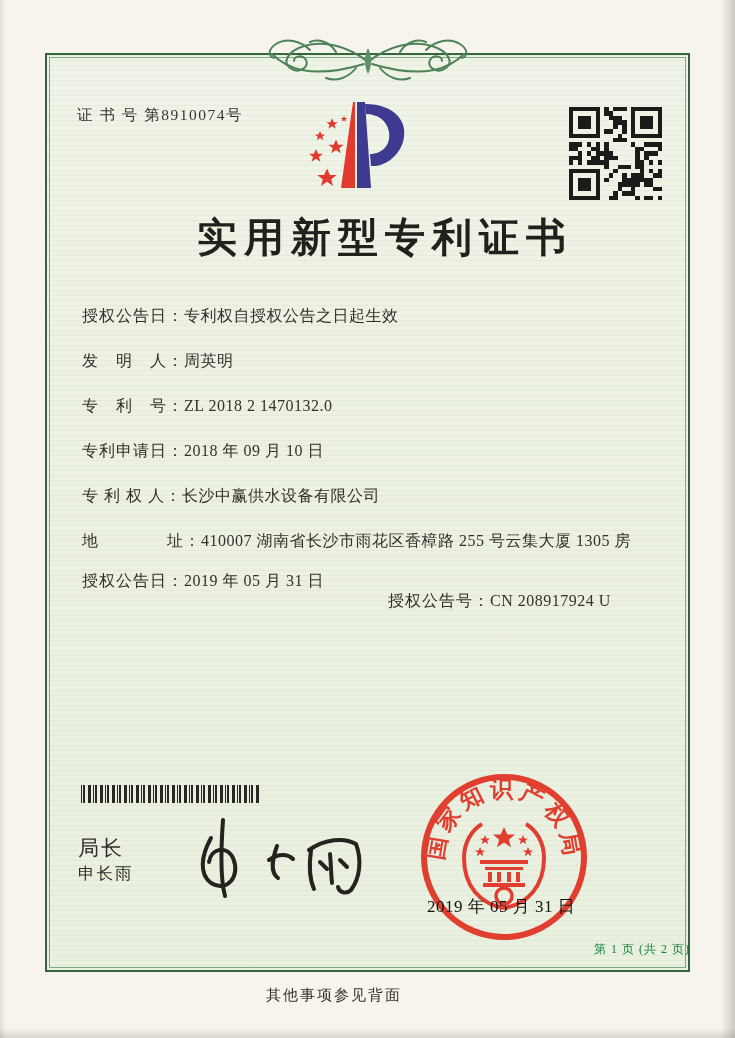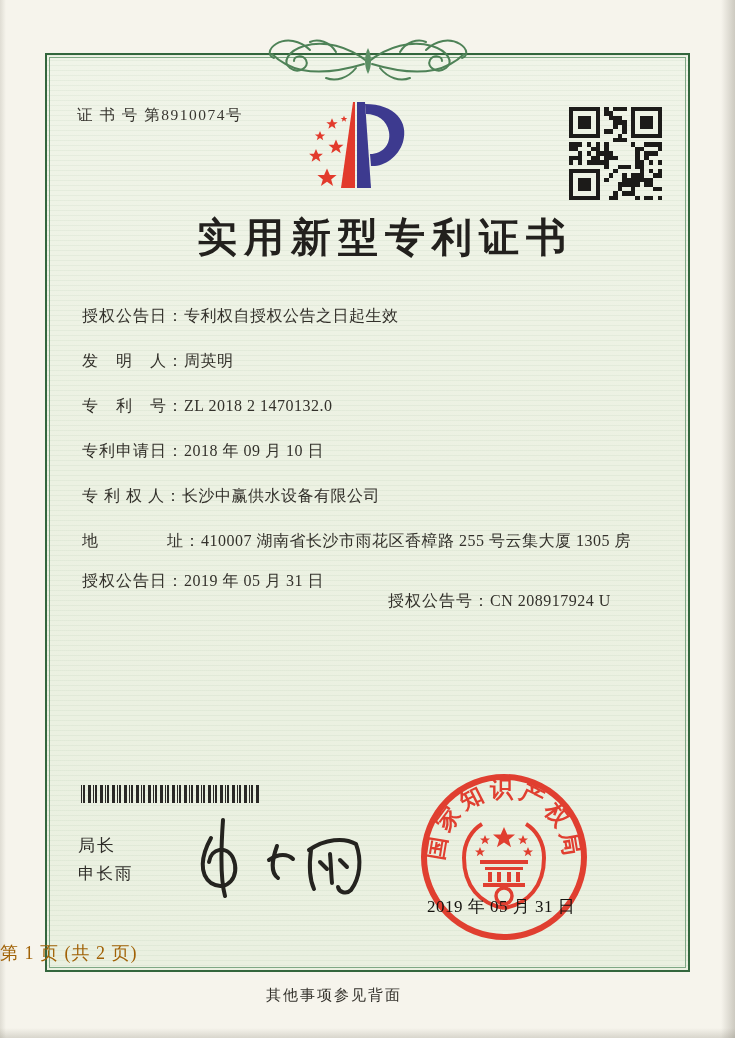--- a/index.html
+++ b/index.html
@@ -36,26 +36,26 @@
     left:0; right:0; top:210px; text-align:center;
     font-size:40px; font-weight:bold; letter-spacing:7px; color:#22201d;margin-left:35px;
   }
   .field-row { left:82px; font-size:16px; color:#33312b; white-space:nowrap; }
   .field-row .lbl { letter-spacing:1px; }
   .field-row .val { letter-spacing:0.5px; }
   #grant-no { left:388px; top:571px; font-size:16px; white-space:nowrap;margin-top:20px; }
   #paragraphs { left:66px; top:601px; width:606px; font-size:15px; line-height:23.5px; color:#33312b; }
   #paragraphs p { text-indent:2em; text-align:justify; }
   #barcode { left:81px; top:785px; width:178px; height:18px; }
-  #signer-title { left:78px; top:834px; font-size:17px; letter-spacing:2px; }
+  #signer-title { left:78px; top:834px; font-size:21px; letter-spacing:2px; }
   #signer-name { left:78px; top:863px; font-size:16.5px; letter-spacing:2px; }
   #signature { left:183px; top:810px; }
   #seal { left:415px; top:768px; }
   #seal-date { left:427px; top:895px; font-size:17px; color:#14130f; letter-spacing:0.5px; font-family:"Liberation Serif",serif; }
-  #page-info { left:0; right:45px; top:941px; text-align:left; font-size:18px; color:#a16207; letter-spacing:1px; }
+  #page-info { left:0; right:45px; top:941px; text-align:right; font-size:12px; color:#15803d; letter-spacing:1px; }
   #back-note { left:266px; top:986px; font-size:15px; color:#33312b; letter-spacing:2px; }
   #logo { left:291px; top:92px; }
   #qr { left:569px; top:107px; }
   #flourish { left:252px; top:28px; }
 </style>
 </head>
 <body>
 
 <div id="photo"></div>
 

